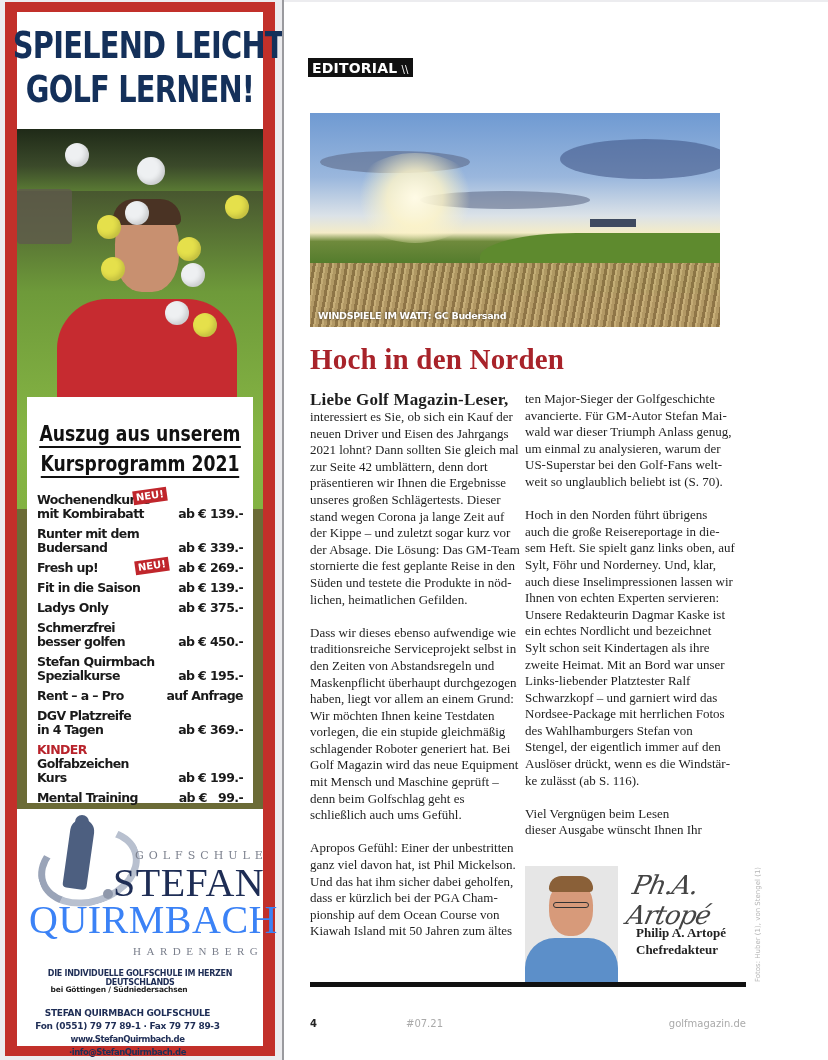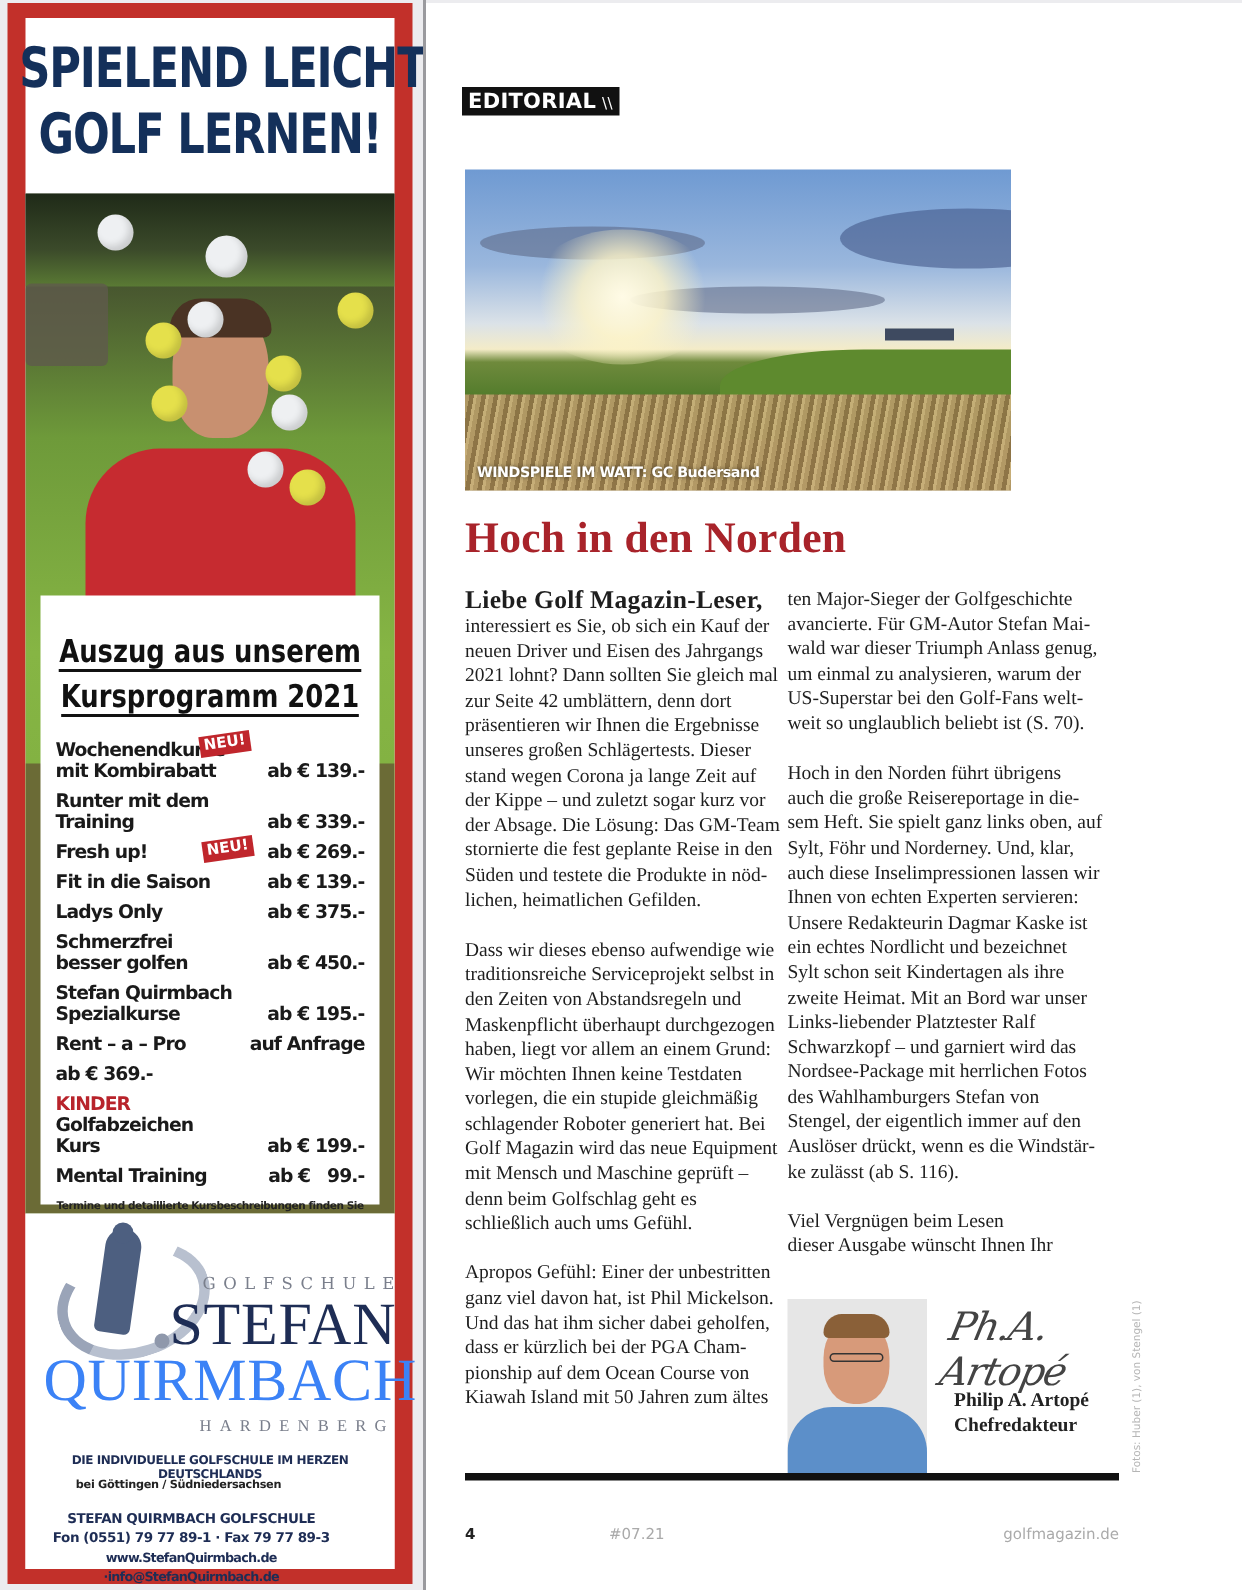--- a/index.html
+++ b/index.html
@@ -82,21 +82,21 @@
 
   
   .sep { position:absolute; left:282px; top:0; width:2px; height:1060px; background:#9a9a9e; }
   .page { position:absolute; left:284px; top:2px; width:536px; height:1058px; background:#fff;padding-left:30px; }
   .editorial-tag {
     position:absolute; left:24px; top:56px; background:#111; color:#fff; padding:1px 4px 0 4px; height:18px;
     font-family:"DejaVu Sans", sans-serif; font-weight:bold; font-size:14px; line-height:18px; letter-spacing:0.2px;
   }
   .editorial-tag .slashes { font-size:10px; margin-left:4px; font-weight:normal; }
   .hero {
-    position:absolute; left:26px; top:111px; width:364px; height:214px; overflow:hidden;
+    position:absolute; left:26px; top:111px; width:410px; height:214px; overflow:hidden;
     background:linear-gradient(180deg,#6f9ad2 0%,#9ab7dd 30%,#dbe2e8 48%,#f4ecc8 56%,#6f8a3c 60%,#4f7a2a 72%,#8a7a4a 86%,#a58d5c 100%);
   }
   .hero .sun { position:absolute; left:40px; top:40px; width:130px; height:90px; border-radius:50%;
     background:radial-gradient(circle,#fffbe6 0%,rgba(255,245,200,.8) 35%,rgba(255,240,200,0) 70%); }
   .hero .cloud { position:absolute; border-radius:50%; background:rgba(90,100,130,.55); }
   .hero .building { position:absolute; left:280px; top:106px; width:46px; height:8px; background:#3e4a60; }
   .hero .green { position:absolute; left:170px; top:120px; width:240px; height:60px; background:#5e8a2e; border-radius:40% 0 0 0; }
   .hero .dunes { position:absolute; left:0; top:150px; width:410px; height:64px;
     background:repeating-linear-gradient(100deg,#b49a66 0 3px,#8e7446 3px 6px,#c9b07a 6px 8px); opacity:.95; }
   .hero-caption {
@@ -173,21 +173,21 @@
         <span>Kursprogramm 2021</span>
       </div>
       <div class="course-list" id="course-list">
           <div class="course">
             <div class="name" style="white-space: pre-line;"><span>Wochenendkurse
 mit Kombirabatt</span></div>
             <div class="price" style="white-space: pre;">ab € 139.-</div>
             <span class="badge">NEU!</span>
           </div>
           <div class="course">
-            <div class="name" style="white-space: pre-line;"><span>Runter mit dem Training</span></div>
+            <div class="name" style="white-space: pre-line;"><span>Runter mit dem Budersand</span></div>
             <div class="price" style="white-space: pre;">ab € 339.-</div>
           </div>
           <div class="course">
             <div class="name" style="white-space: pre-line;"><span>Fresh up!</span></div>
             <div class="price" style="white-space: pre;">ab € 269.-</div>
             <span class="badge" style="left: 98px; top: -2px;">NEU!</span>
           </div>
           <div class="course">
             <div class="name" style="white-space: pre-line;"><span>Fit in die Saison</span></div>
             <div class="price" style="white-space: pre;">ab € 139.-</div>
@@ -204,20 +204,22 @@
           <div class="course">
             <div class="name" style="white-space: pre-line;"><span>Stefan Quirmbach
 Spezialkurse</span></div>
             <div class="price" style="white-space: pre;">ab € 195.-</div>
           </div>
           <div class="course">
             <div class="name" style="white-space: pre-line;"><span>Rent – a – Pro</span></div>
             <div class="price" style="white-space: pre;">auf Anfrage</div>
           </div>
           <div class="course">
+            <div class="name" style="white-space: pre-line;"><span>DGV Platzreife
+in 4 Tagen</span></div>
             <div class="price" style="white-space: pre;">ab € 369.-</div>
           </div>
           <div class="course">
             <div class="name" style="white-space: pre-line;"><span class="red">KINDER</span><span> Golfabzeichen
 Kurs</span></div>
             <div class="price" style="white-space: pre;">ab € 199.-</div>
           </div>
           <div class="course">
             <div class="name" style="white-space: pre-line;"><span>Mental Training</span></div>
             <div class="price" style="white-space: pre;">ab €   99.-</div>

